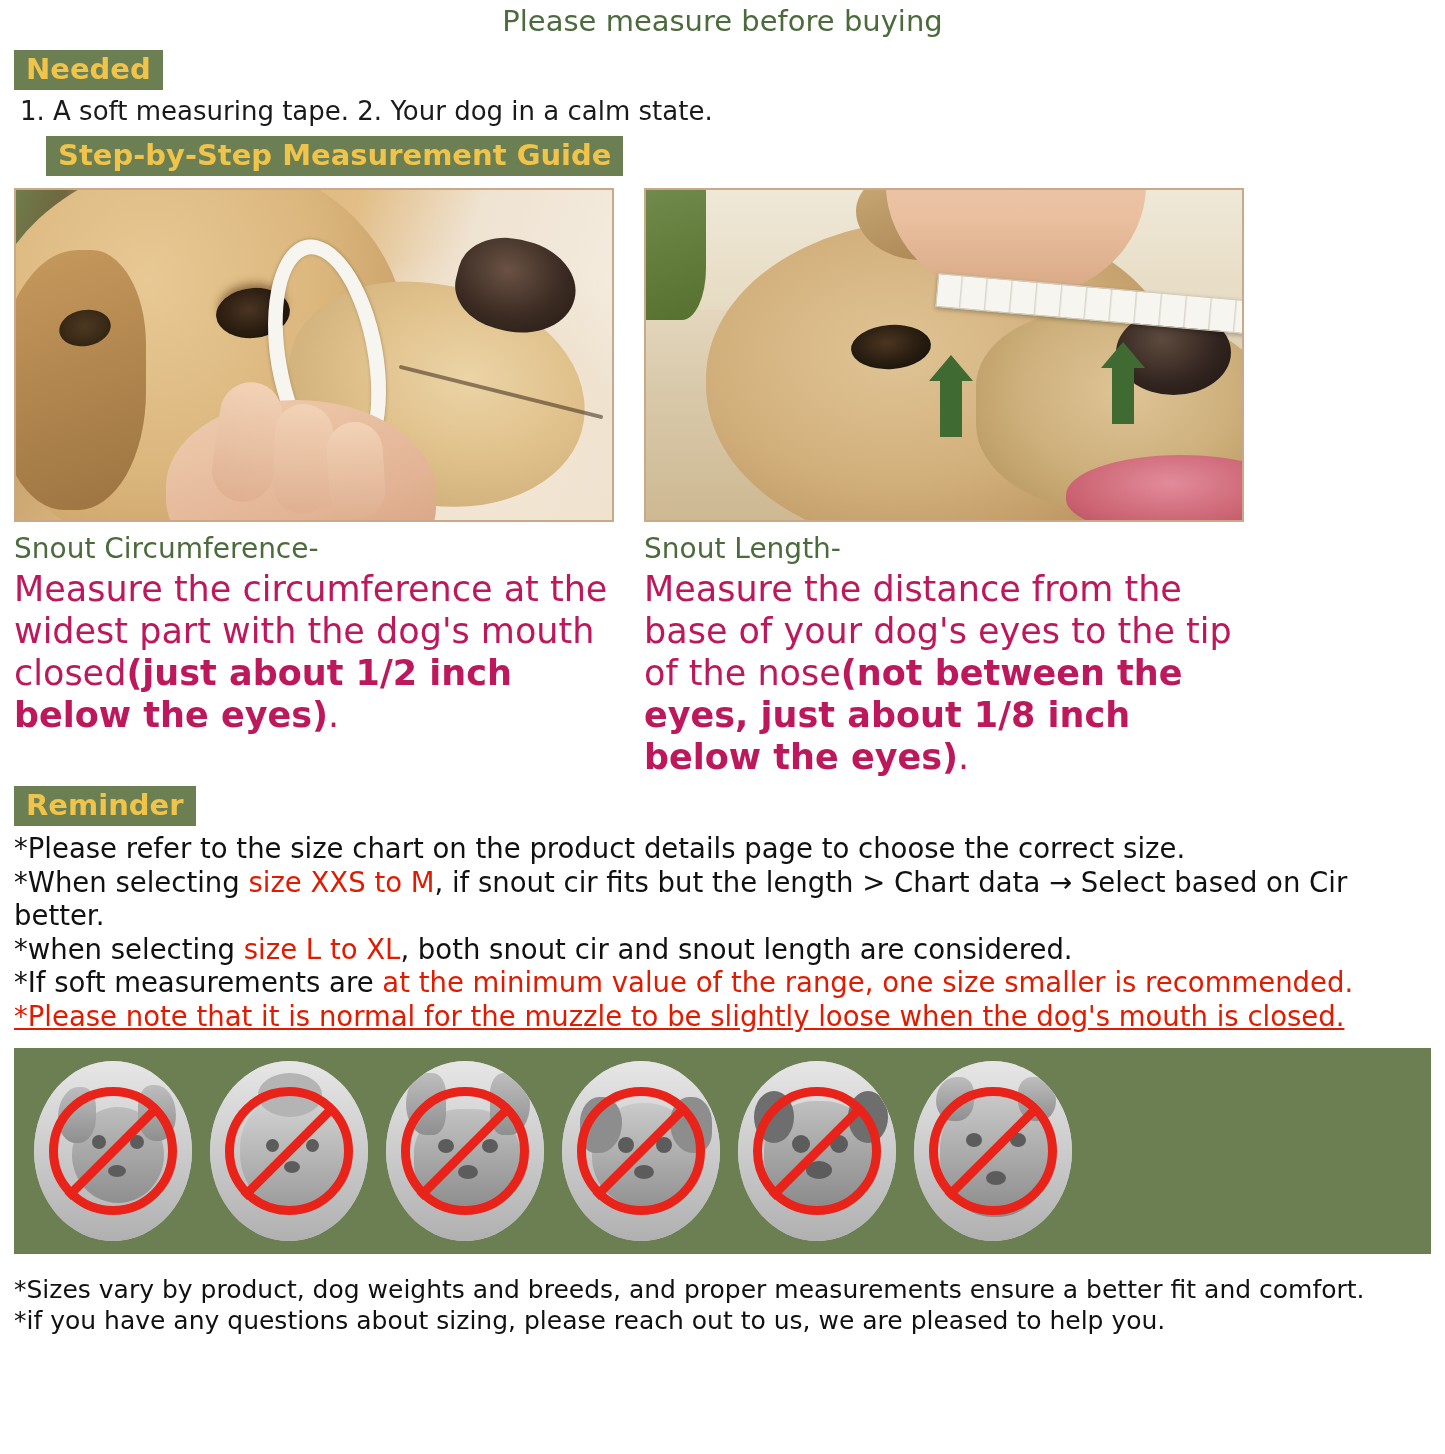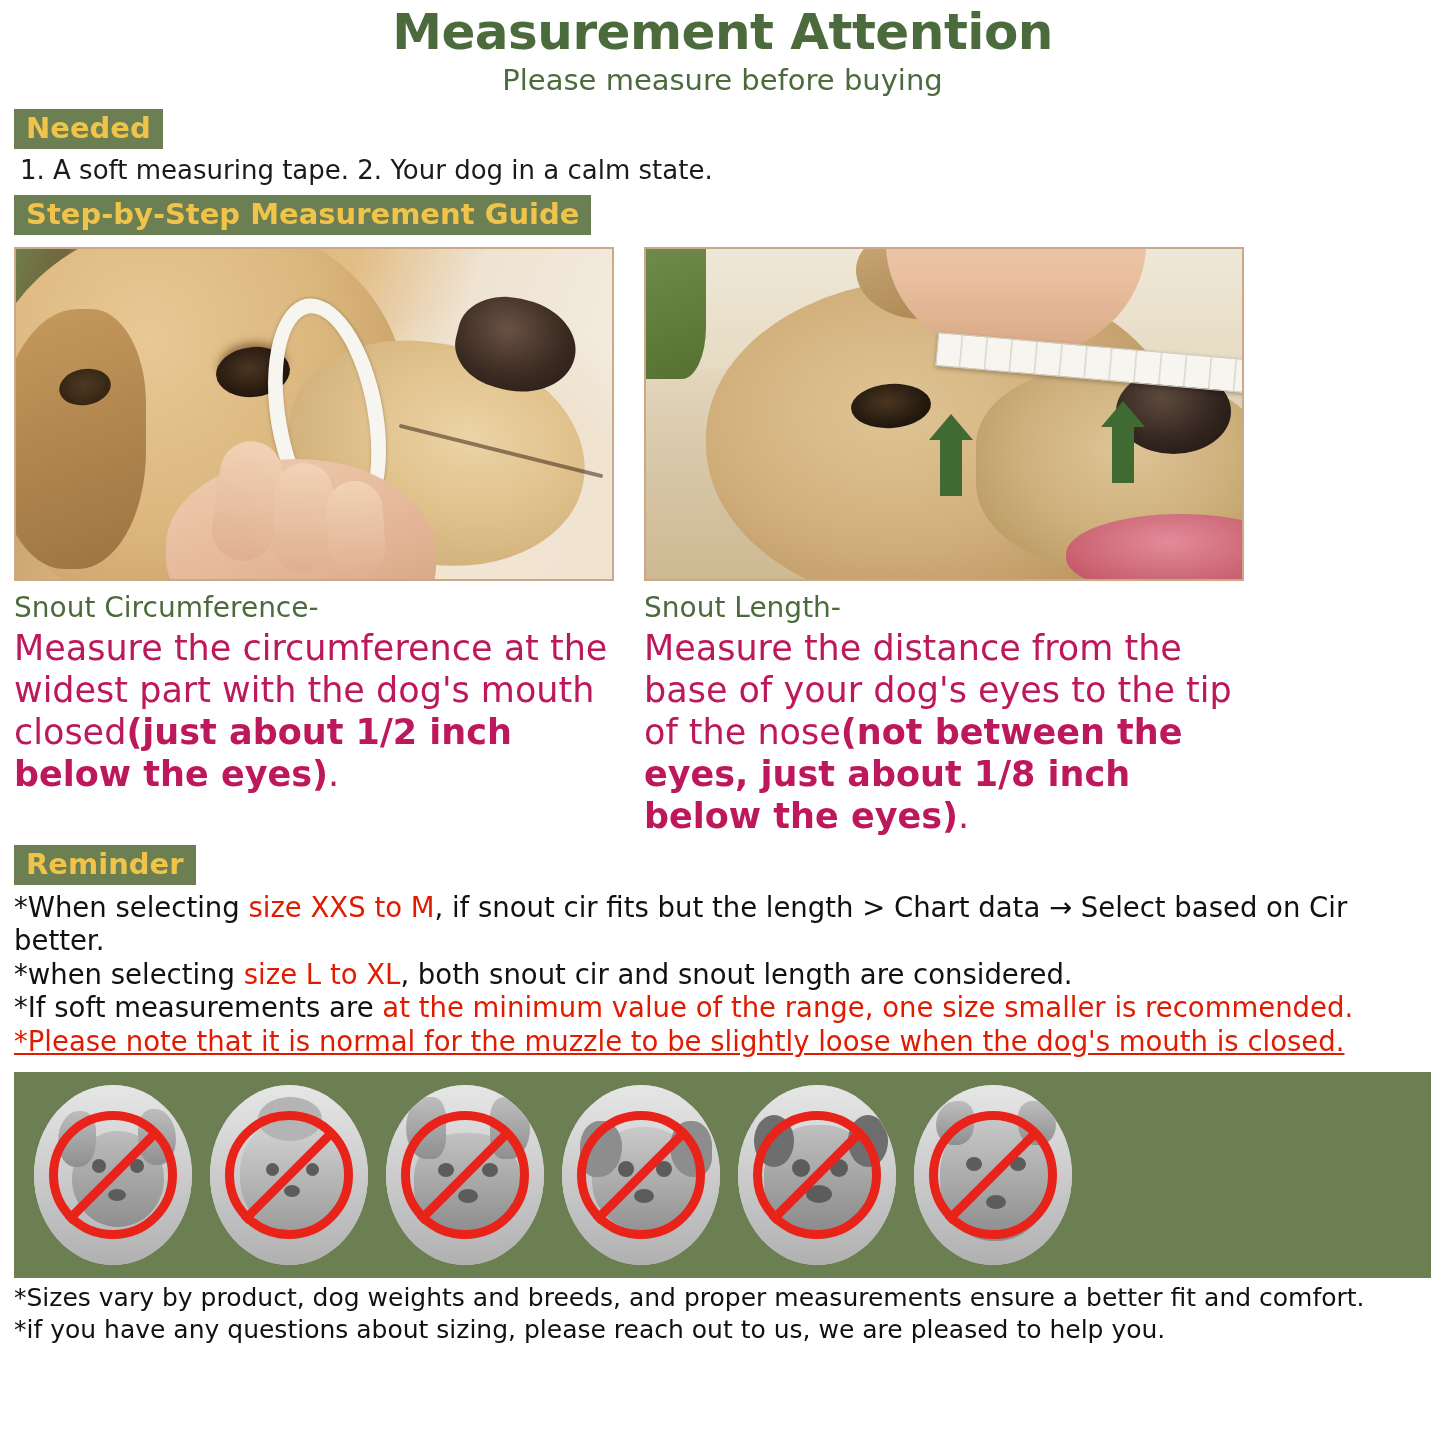--- a/index.html
+++ b/index.html
@@ -44,21 +44,21 @@
   .chip {
     display: inline-block;
     background: #6b7f52;
     color: #f0c44a;
     font-size: 29px;
     font-weight: bold;
     padding: 2px 12px 4px 12px;
     line-height: 1.18;
   }
   .chip.needed { margin-top: 12px; }
-  .chip.guide { margin-top: 10px; }
+  .chip.guide { margin-top: 10px; margin-left: 32px; }
   .chip.reminder { margin-top: 8px; }
 
   .needed-text {
     font-size: 26px;
     margin: 6px 0 0 6px;
     color: #1a1a1a;
   }
 
   
   .cols {
@@ -347,33 +347,32 @@
     transform-origin: center;
   }
 
   
   .d-base { position:absolute; inset:0; background: linear-gradient(180deg,#e6e6e6 0%, #c9c9c9 55%, #b0b0b0 100%); }
   .d-head { position:absolute; border-radius:50%; background: linear-gradient(180deg,#bdbdbd,#8f8f8f); }
   .d-dark { position:absolute; border-radius:50%; background:#5c5c5c; }
 
   
   .footnotes {
-    margin-top: 4px;
+    margin-top: 20px;
     font-size: 25px;
     line-height: 1.25;
     color: #111;
   }
   .footnotes p { margin: 0; }
 </style>
 </head>
 <body>
 
 <div class="page">
 
-  <div class="title">Measurement Attention</div>
   <div class="subtitle">Please measure before buying</div>
 
   <div class="chip needed">Needed</div>
   <div class="needed-text">1. A soft measuring tape. 2. Your dog in a calm state.</div>
 
   <div class="chip guide">Step-by-Step Measurement Guide</div>
 
   <div class="cols">
 
     <div class="col">
@@ -422,20 +421,23 @@
       </div>
       <div class="cap-head">Snout Length-</div>
       <div class="cap-body"><span>Measure the distance from the base of your dog's eyes to the tip of the nose</span><b>(not between the eyes, just about 1/8 inch below the eyes)</b><span>.</span></div>
     </div>
   </div>
 
   <div class="chip reminder">Reminder</div>
 
   <div class="reminder-list">
     <p>
+      <span>*Please refer to the size chart on the product details page to choose the correct size.</span>
+    </p>
+    <p>
       <span>*When selecting </span><span class="r">size XXS to M</span><span>, if snout cir fits but the length &gt; Chart data → Select based on Cir better.</span>
     </p>
     <p>
       <span>*when selecting </span><span class="r">size L to XL</span><span>, both snout cir and snout length are considered.</span>
     </p>
     <p>
       <span>*If soft measurements are </span><span class="r">at the minimum value of the range, one size smaller is recommended.</span>
     </p>
     <p class="red-line">
       <span>*Please note that it is normal for the muzzle to be slightly loose when the dog's mouth is closed.</span>

